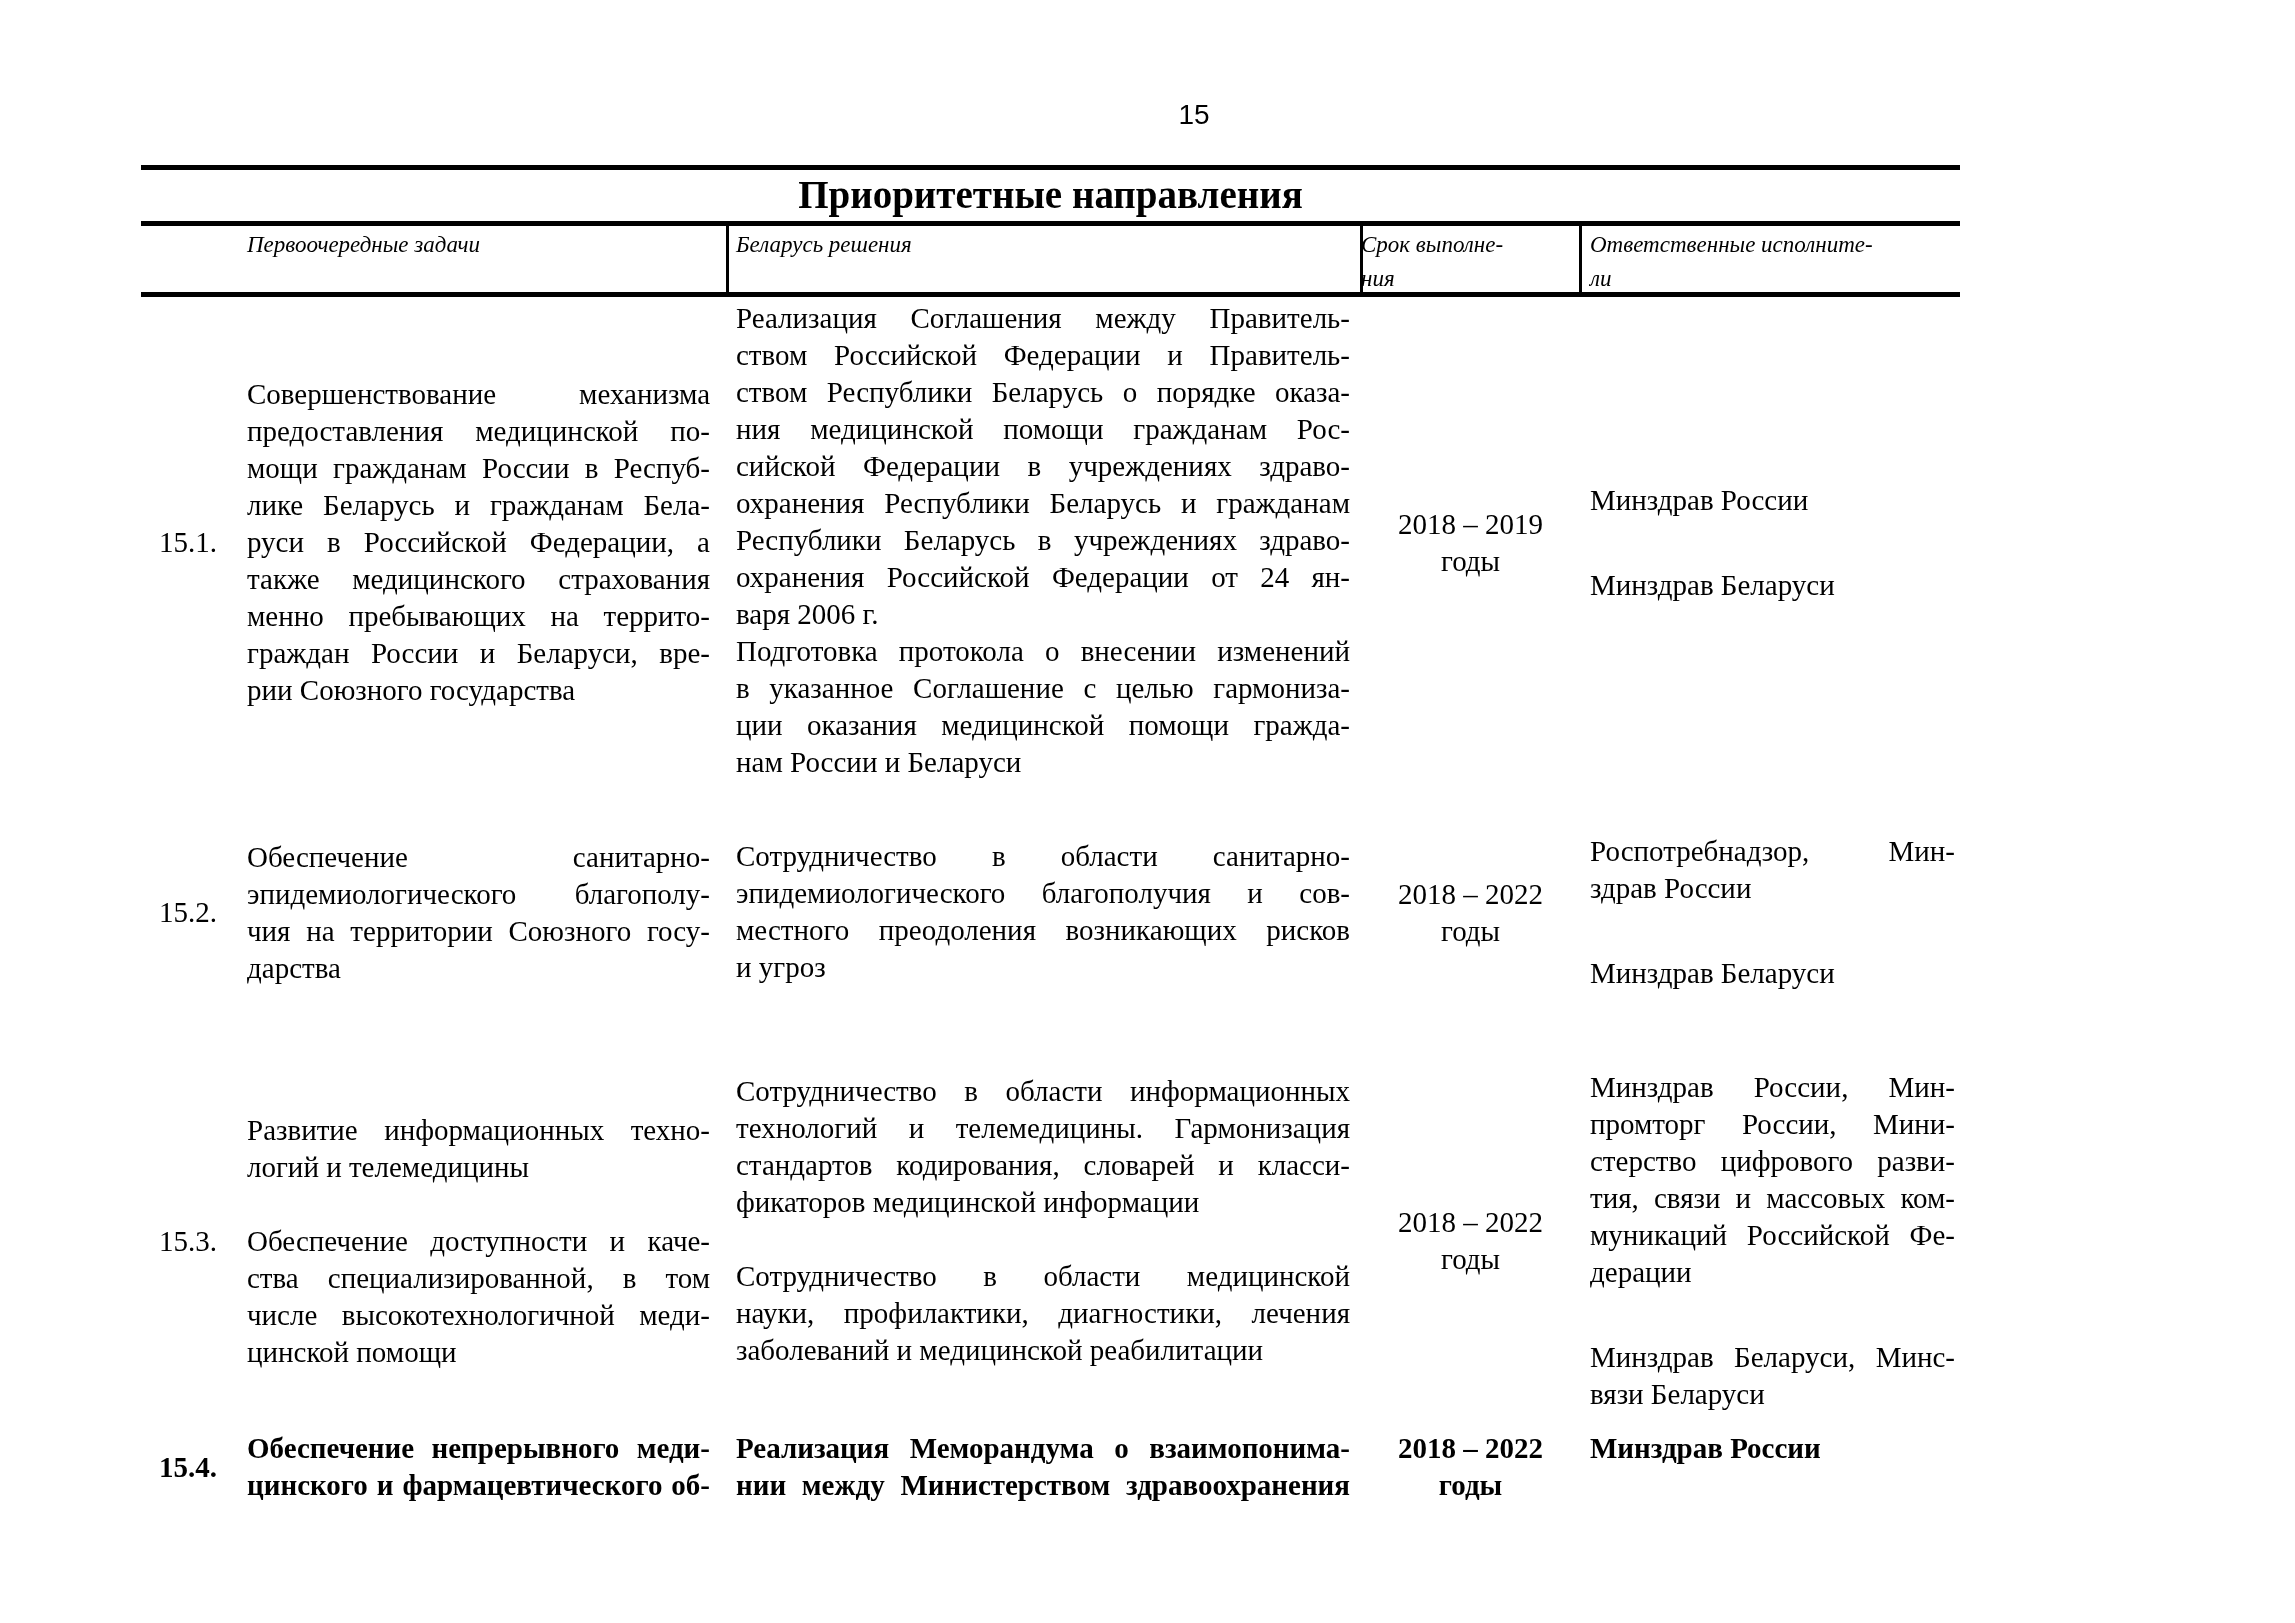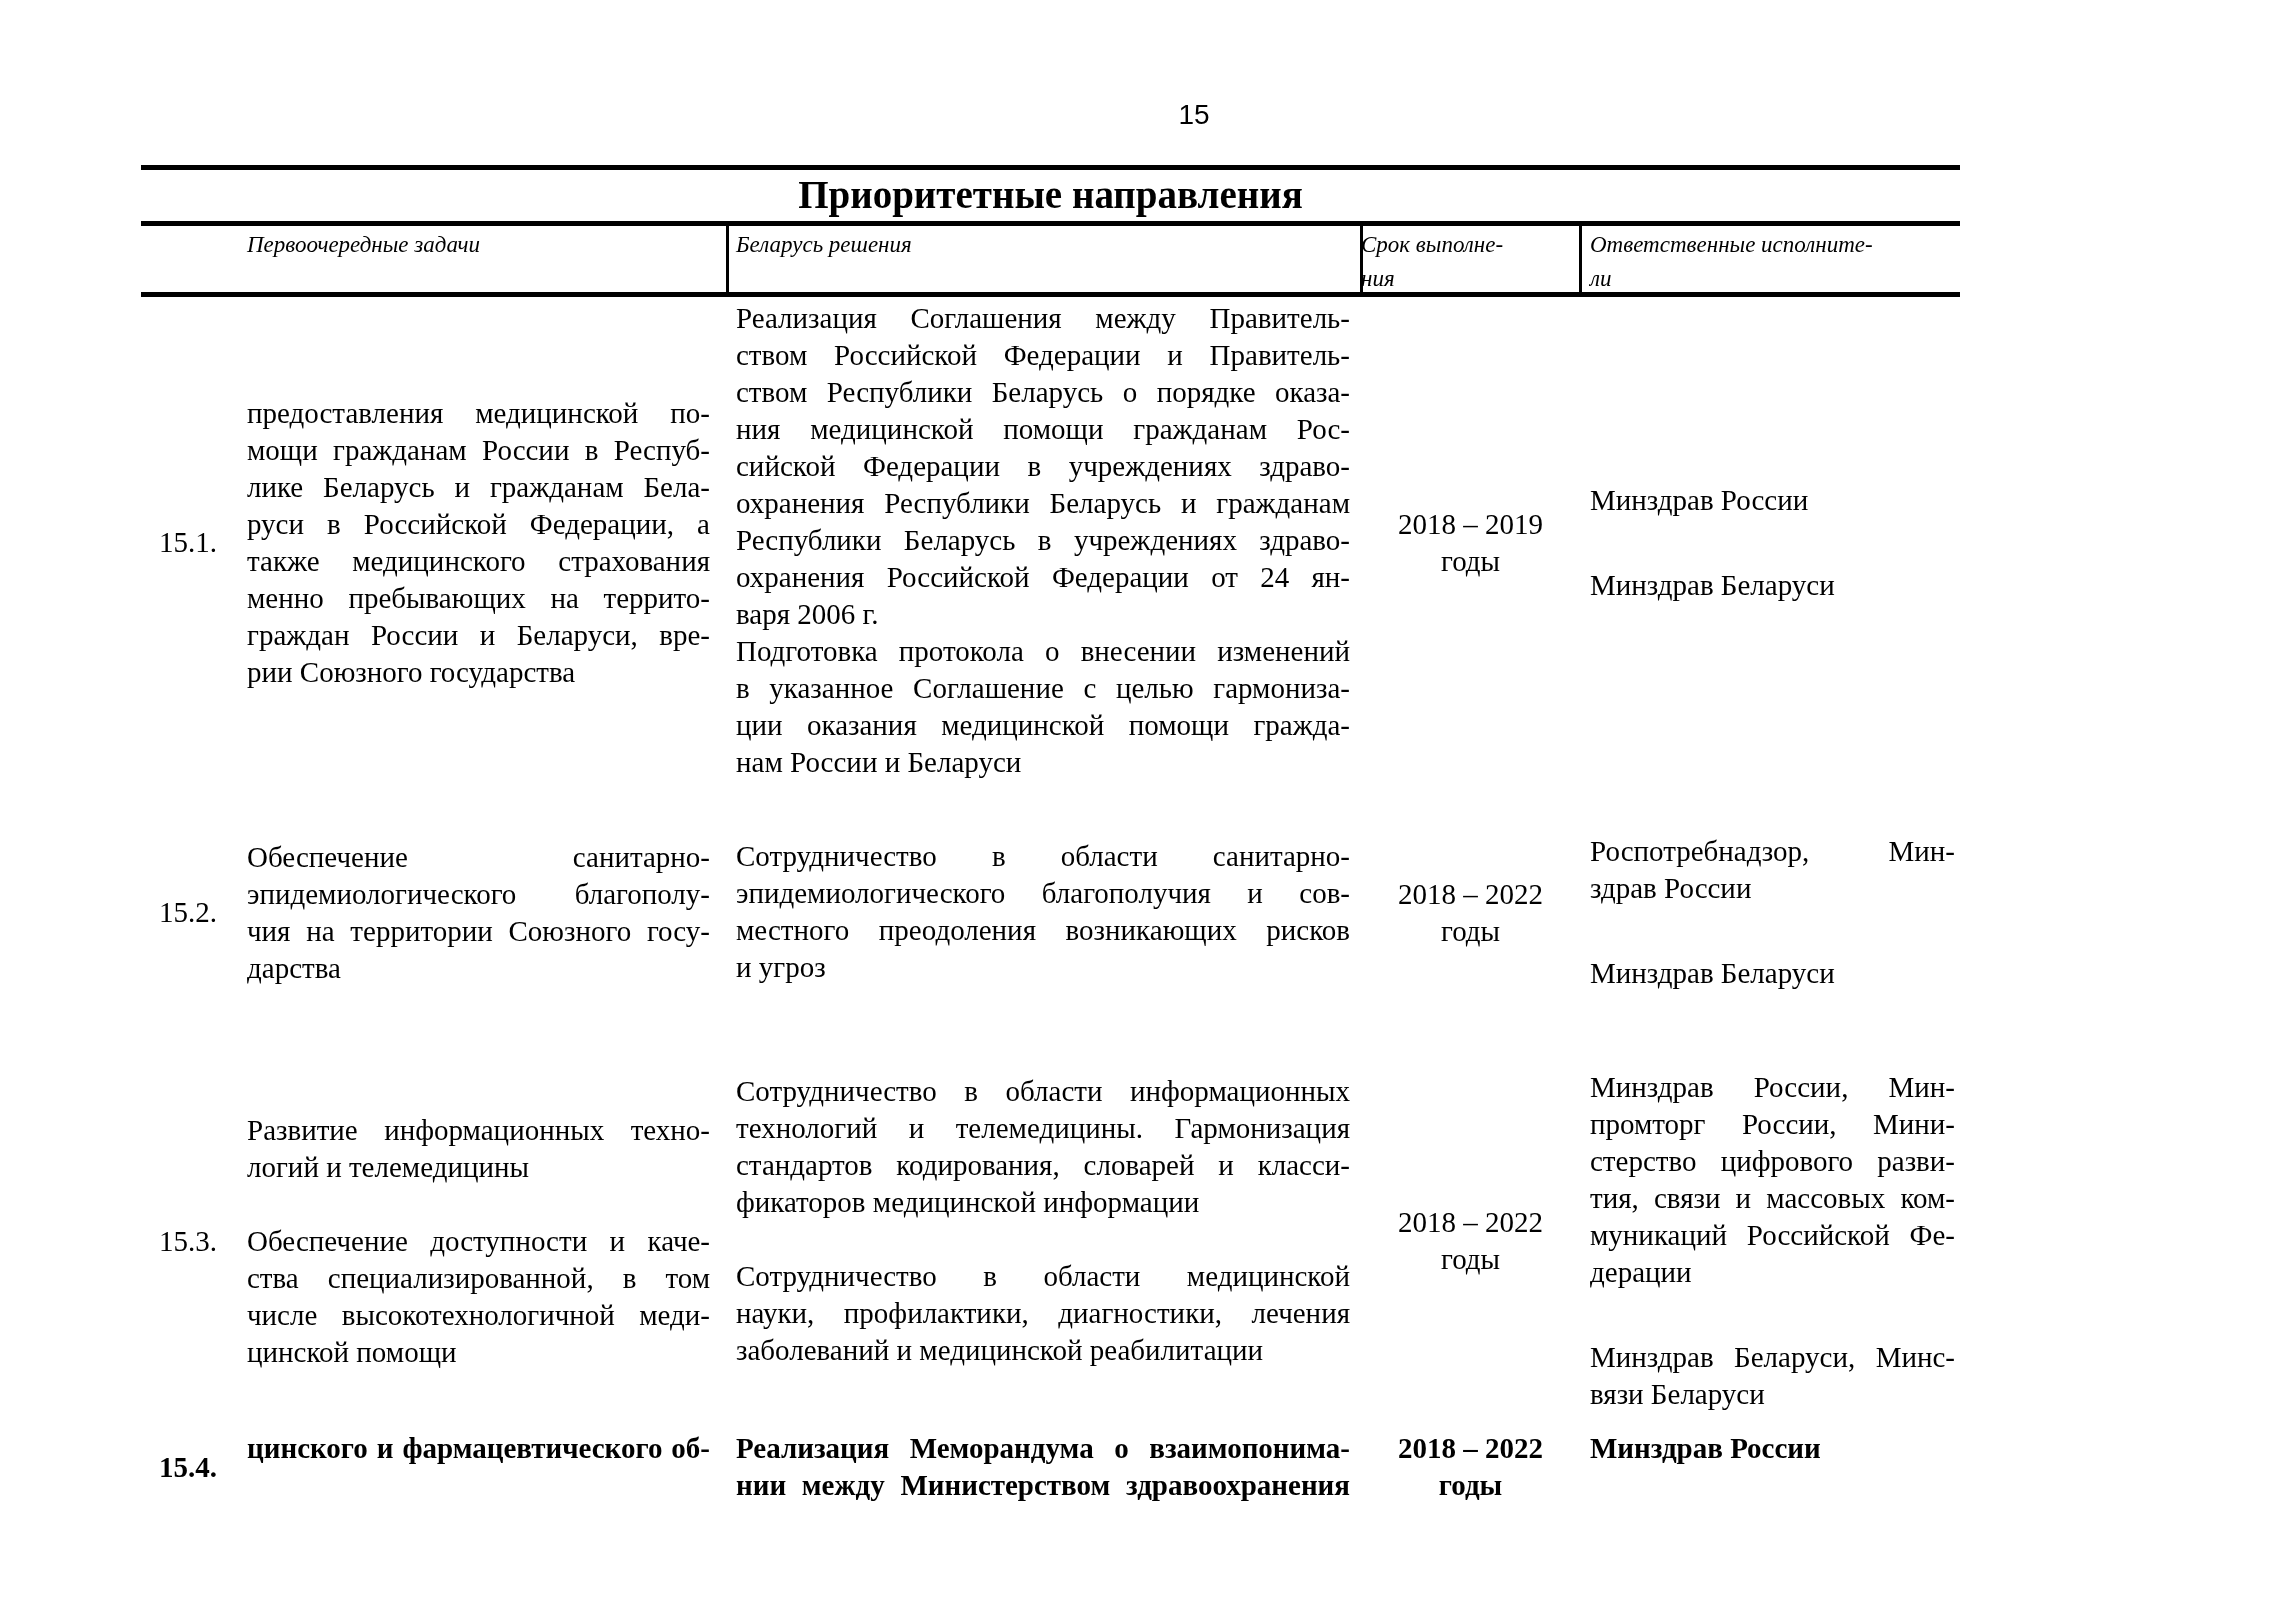--- a/index.html
+++ b/index.html
@@ -81,20 +81,21 @@
 
   <div class="rule rule-bot"></div>
 
   <div id="tbody">
       <div class="row" style="top: 300px; height: 485px;">
         <div class="cell cell-number vcenter" style="height: 485px;">
           <div class="ln">15.1.</div>
         </div>
         <div class="cell cell-tasks vcenter" style="height: 485px;">
           <div class="para">
+            <div class="ln j">Совершенствование механизма</div>
             <div class="ln j">предоставления медицинской по-</div>
             <div class="ln j">мощи гражданам России в Респуб-</div>
             <div class="ln j">лике Беларусь и гражданам Бела-</div>
             <div class="ln j">руси в Российской Федерации, а</div>
             <div class="ln j">также медицинского страхования</div>
             <div class="ln j">менно пребывающих на террито-</div>
             <div class="ln j">граждан России и Беларуси, вре-</div>
             <div class="ln">рии Союзного государства</div>
           </div>
         </div>
@@ -217,20 +218,21 @@
             <div class="ln">вязи Беларуси</div>
           </div>
         </div>
       </div>
       <div class="row" style="top: 1430px; height: 75px; font-weight: bold;">
         <div class="cell cell-number vcenter" style="height: 75px;">
           <div class="ln">15.4.</div>
         </div>
         <div class="cell cell-tasks" style="height: 75px;">
           <div class="para">
+            <div class="ln j">Обеспечение непрерывного меди-</div>
             <div class="ln j">цинского и фармацевтического об-</div>
           </div>
         </div>
         <div class="cell cell-solution" style="height: 75px;">
           <div class="para">
             <div class="ln j">Реализация Меморандума о взаимопонима-</div>
             <div class="ln j">нии между Министерством здравоохранения</div>
           </div>
         </div>
         <div class="cell cell-term" style="height: 75px;">

